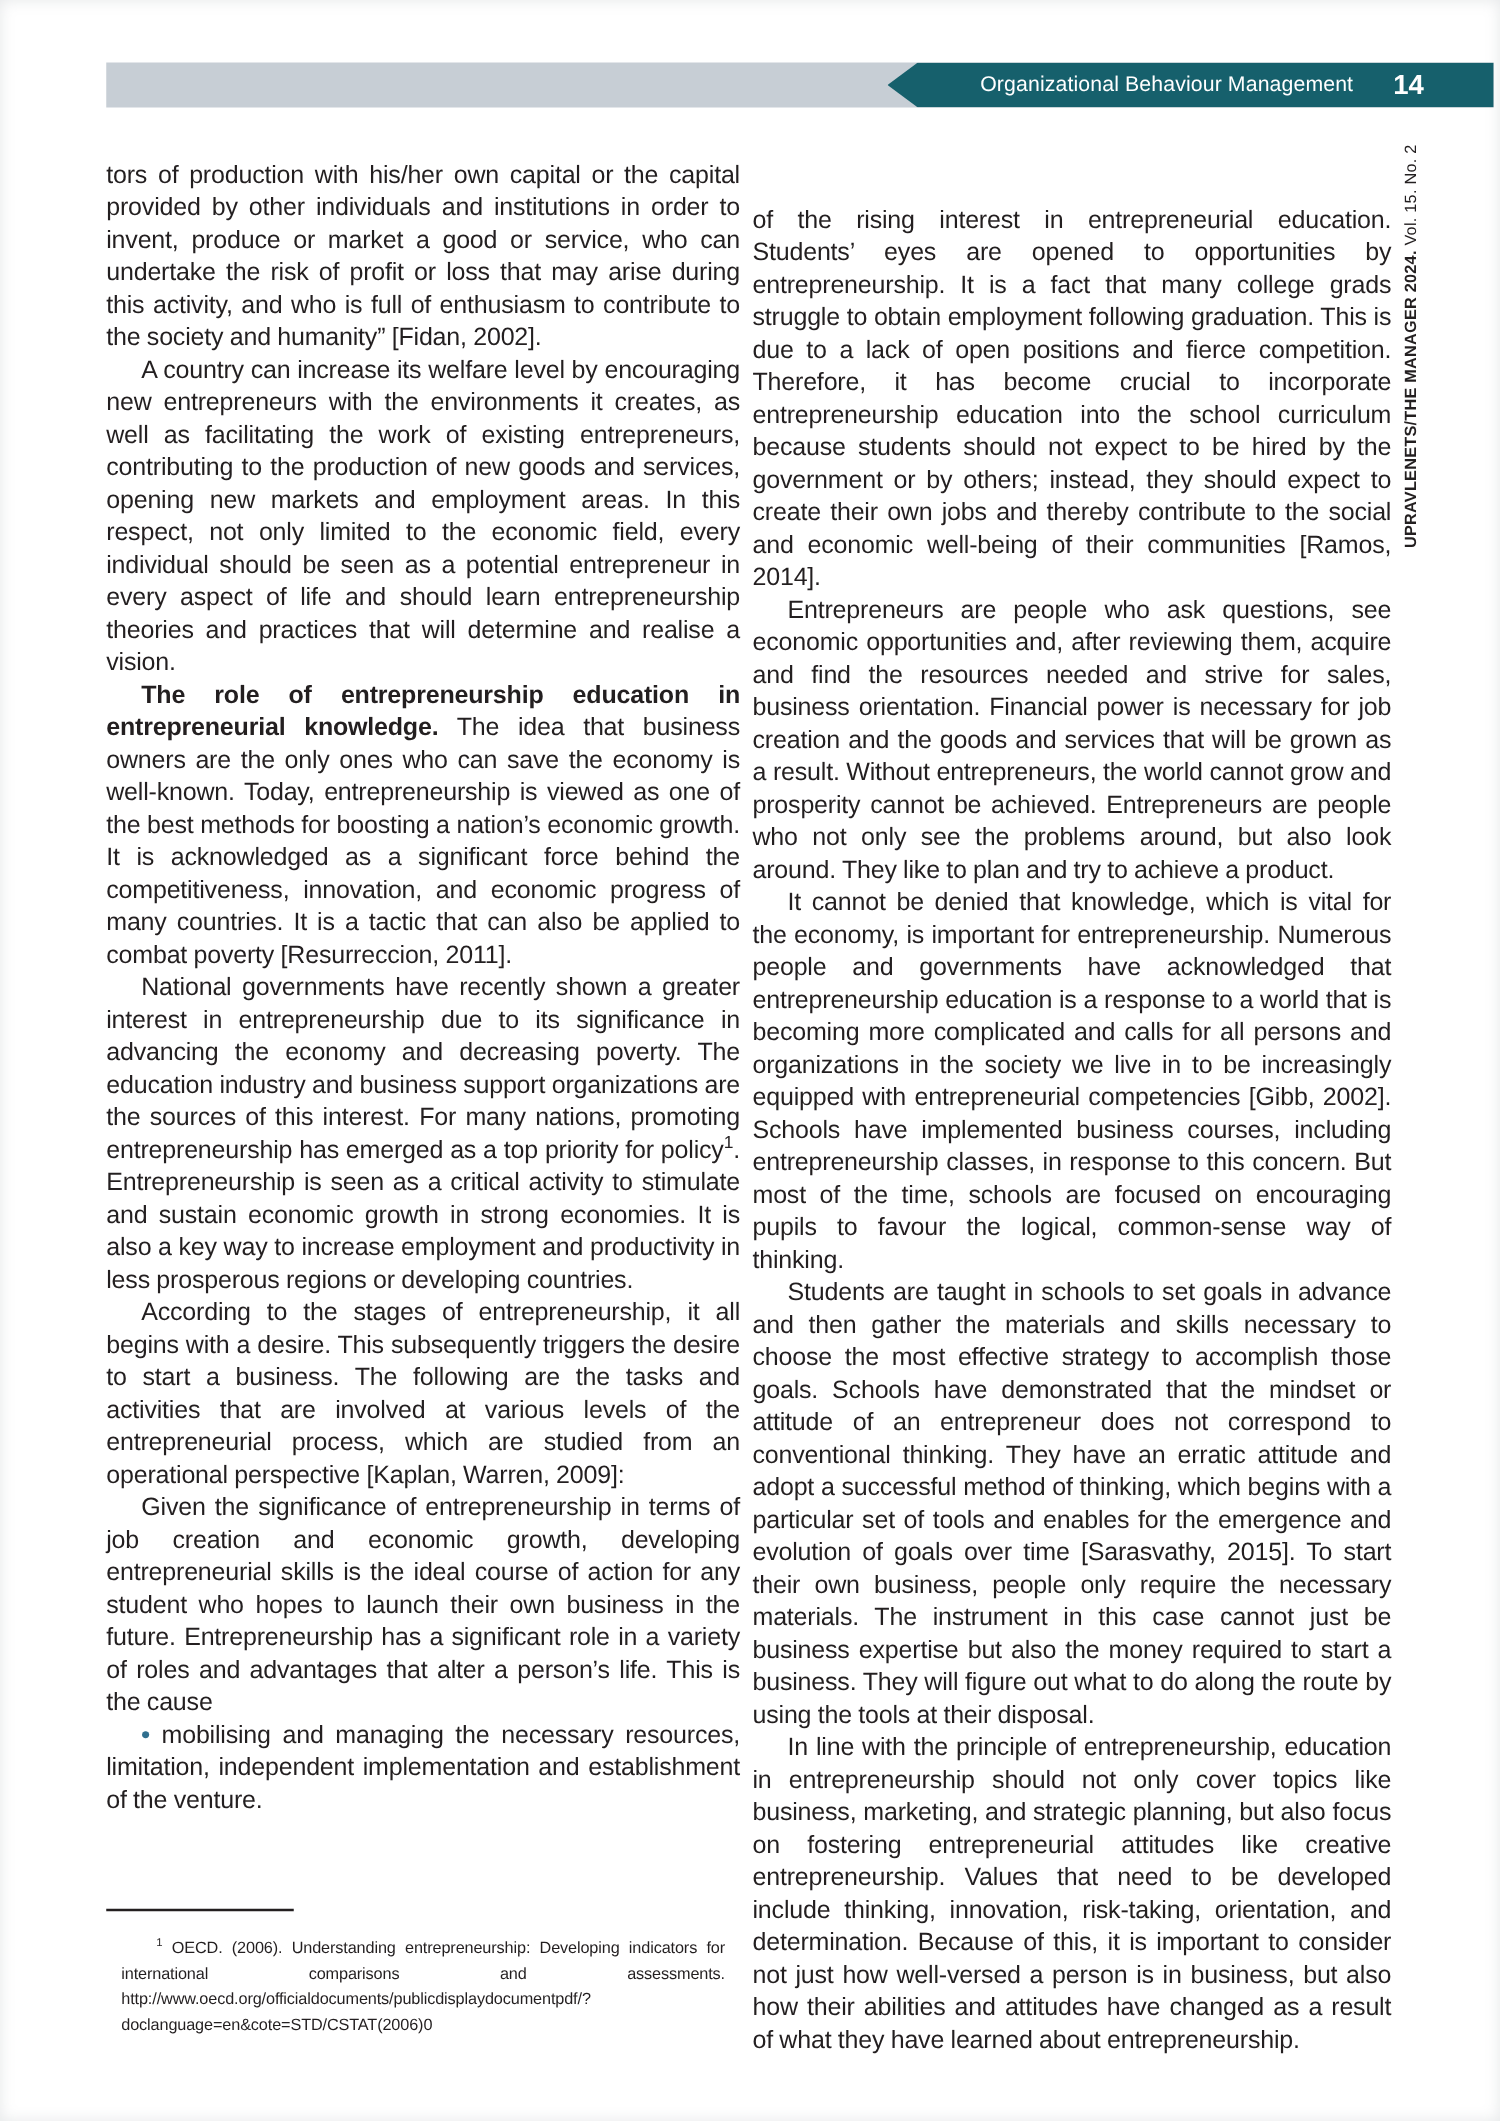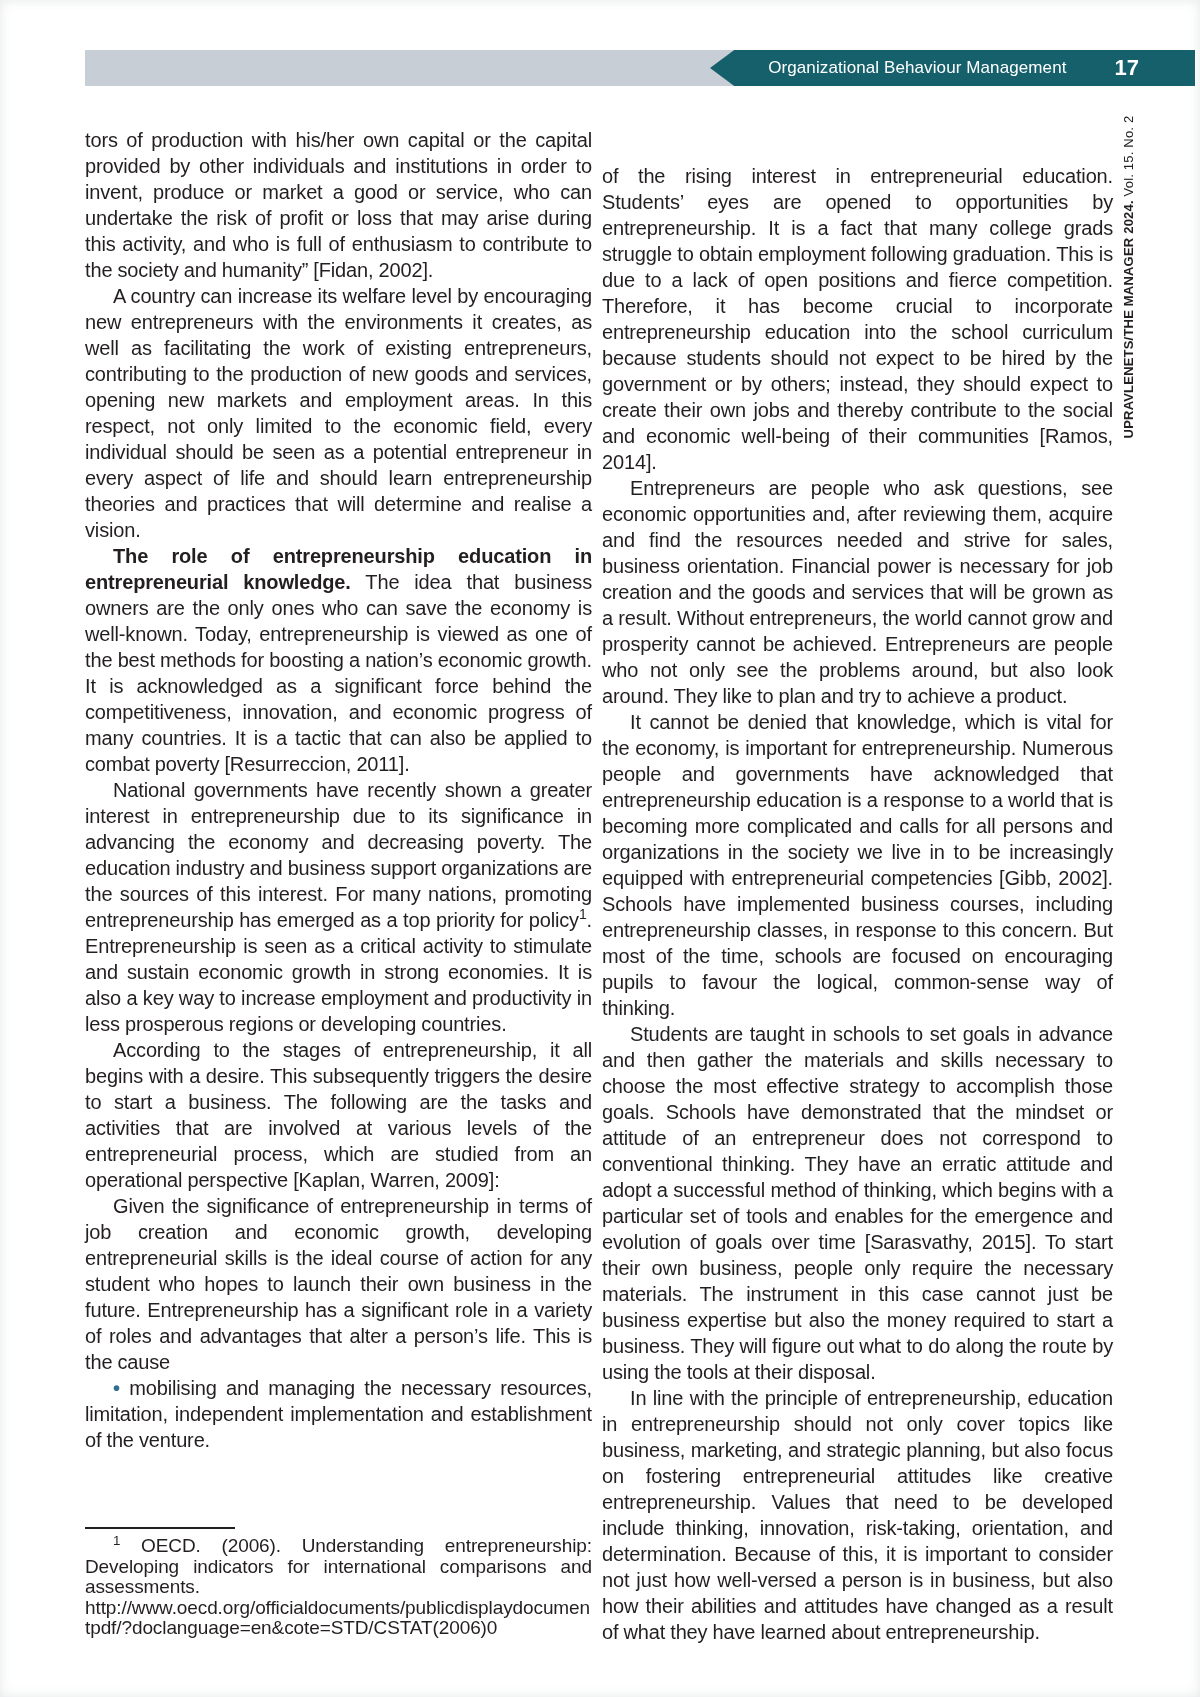--- a/index.html
+++ b/index.html
@@ -15,21 +15,21 @@
   
   .band-grey{
     position:absolute;left:85px;top:50px;width:1110px;height:36px;
     background:var(--grey-band,#c7ced5);
   }
   .band-teal{
     position:absolute;left:710px;top:50px;width:485px;height:36px;
     background:var(--teal,#16606c);
     clip-path:polygon(0 50%,5% 0,100% 0,100% 100%,5% 100%);
     display:flex;align-items:center;justify-content:flex-end;
-    padding-right:56px;box-sizing:border-box;gap:48px;
+    padding-right:56px;box-sizing:border-box;gap:32px;
     color:#fff;
   }
   .running-title{font-size:17px;letter-spacing:.1px;white-space:nowrap;}
   .pagenum{font-size:22px;font-weight:bold;}
   
   .col{position:absolute;top:127px;}
   .col-left{left:85px;width:507px;}
   .col-right{left:602px;width:511px;margin-top:36px;}
   p.para{
     margin:0;font-size:20px;line-height:26px;letter-spacing:-0.15px;
@@ -40,42 +40,42 @@
   p.para strong{font-weight:bold;}
   .bullet{color:var(--bullet,#306f8e);font-weight:bold;}
   sup{font-size:70%;line-height:0;}
   
   .footnote-rule{
     position:absolute;left:85px;top:1527px;width:150px;height:2px;
     background:var(--text,#231f20);
   }
   .footnote{position:absolute;left:85px;top:1536px;width:507px;}
   .fn-text{
-    margin:0;font-size:19px;line-height:20.5px;letter-spacing:-0.1px;
+    margin:12px;font-size:13px;line-height:20.5px;letter-spacing:-0.1px;
     text-align:justify;text-indent:28px;word-break:break-word;
   }
   
   .sidebar-vertical{
     position:absolute;left:966px;top:267px;width:330px;height:20px;
     transform:rotate(-90deg);
     font-size:13px;letter-spacing:.2px;white-space:nowrap;
     text-align:center;color:var(--text,#231f20);
   }
   .sidebar-vertical strong{font-weight:bold;}
 </style>
 </head>
 <body>
 
 <div class="page">
 
   <header>
     <div class="band-grey"></div>
     <div class="band-teal">
       <span class="running-title">Organizational Behaviour Management</span>
-      <span class="pagenum">17</span>
+      <span class="pagenum">14</span>
     </div>
   </header>
 
   <main>
     <section class="col col-left">
         <p class="para flush">tors of production with his/her own capital or the capital provided by other individuals and institutions in order to invent, produce or market a good or service, who can undertake the risk of profit or loss that may arise during this activity, and who is full of enthusiasm to contribute to the society and humanity” [Fidan, 2002].</p>
         <p class="para indent">A country can increase its welfare level by encouraging new entrepreneurs with the environments it creates, as well as facilitating the work of existing entrepreneurs, contributing to the production of new goods and services, opening new markets and employment areas. In this respect, not only limited to the economic field, every individual should be seen as a potential entrepreneur in every aspect of life and should learn entrepreneurship theories and practices that will determine and realise a vision.</p>
         <p class="para indent"><strong>The role of entrepreneurship education in entrepreneurial knowledge.</strong> The idea that business owners are the only ones who can save the economy is well-known. Today, entrepreneurship is viewed as one of the best methods for boosting a nation’s economic growth. It is acknowledged as a significant force behind the competitiveness, innovation, and economic progress of many countries. It is a tactic that can also be applied to combat poverty [Resurreccion, 2011].</p>
         <p class="para indent">National governments have recently shown a greater interest in entrepreneurship due to its significance in advancing the economy and decreasing poverty. The education industry and business support organizations are the sources of this interest. For many nations, promoting entrepreneurship has emerged as a top priority for policy<sup>1</sup>. Entrepreneurship is seen as a critical activity to stimulate and sustain economic growth in strong economies. It is also a key way to increase employment and productivity in less prosperous regions or developing countries.</p>
         <p class="para indent">According to the stages of entrepreneurship, it all begins with a desire. This subsequently triggers the desire to start a business. The following are the tasks and activities that are involved at various levels of the entrepreneurial process, which are studied from an operational perspective [Kaplan, Warren, 2009]:</p>

